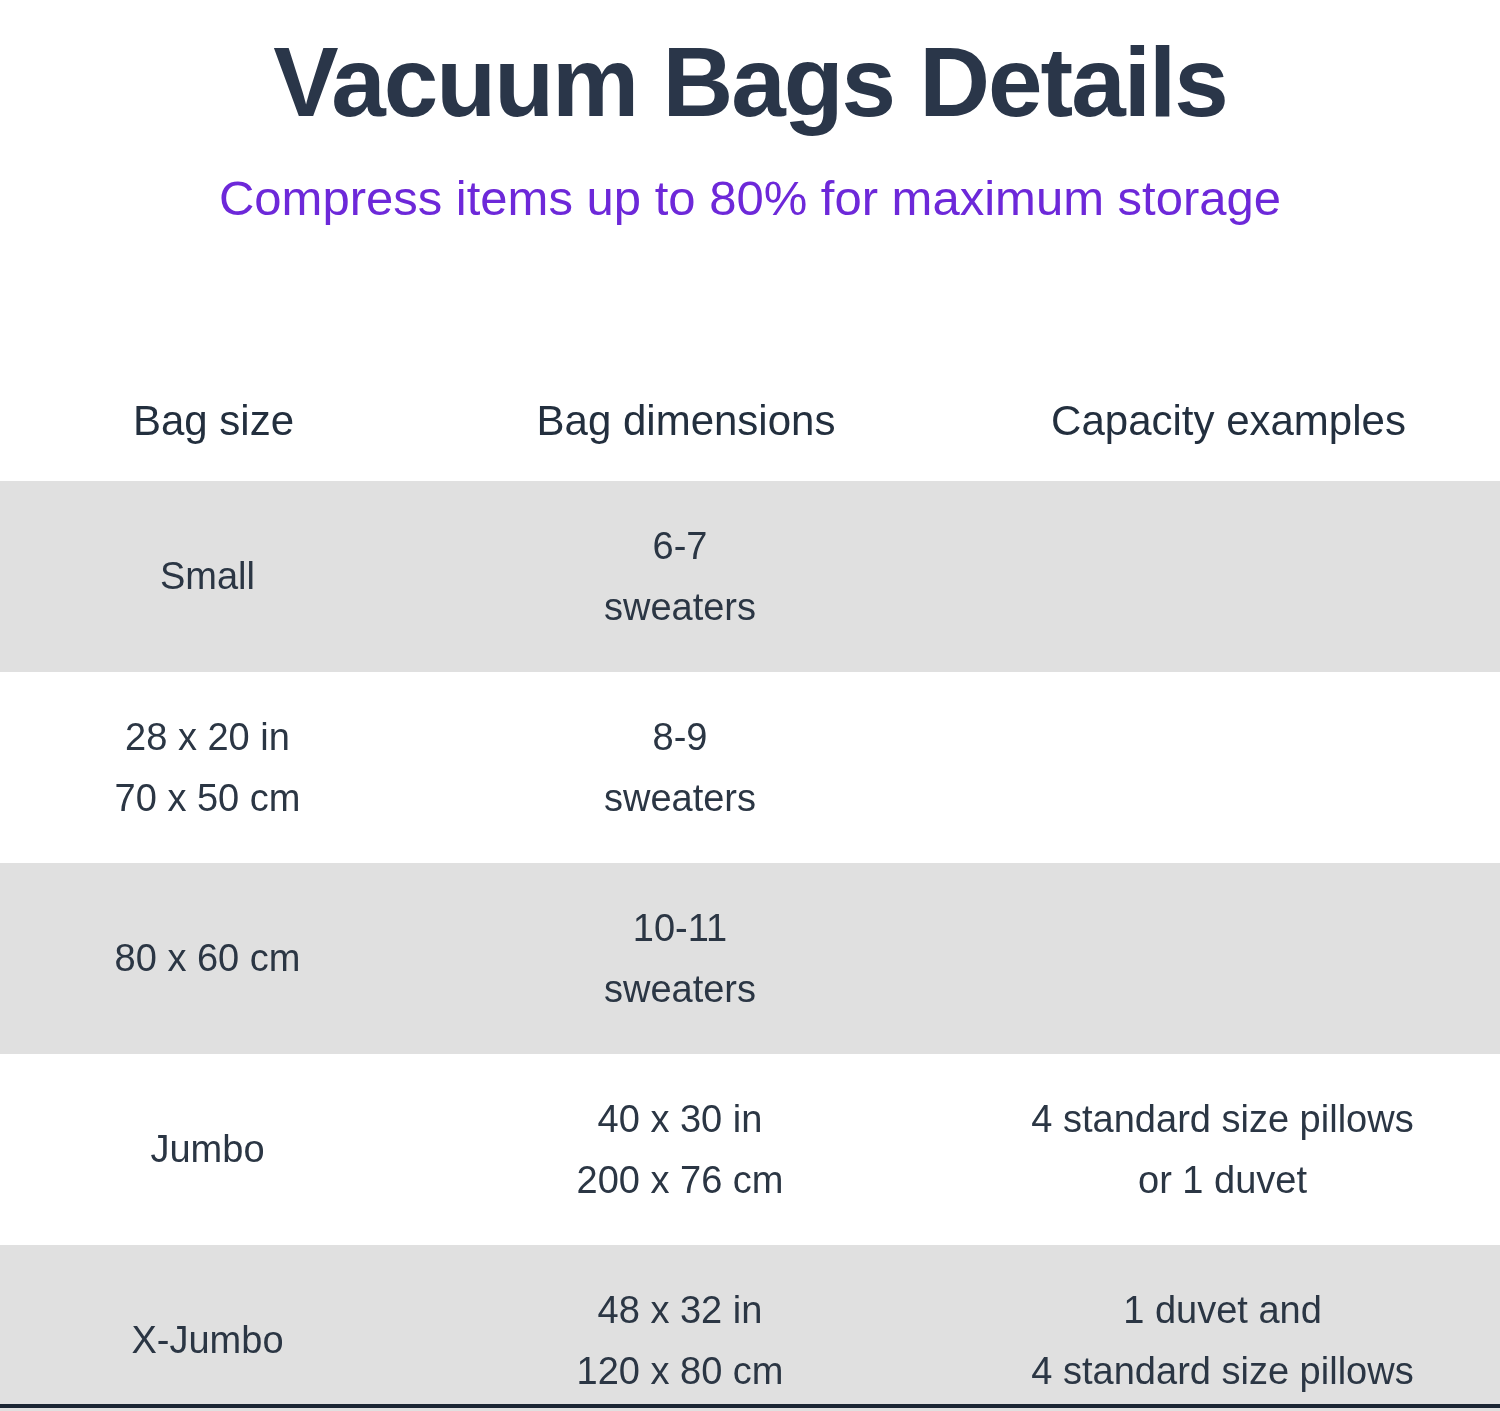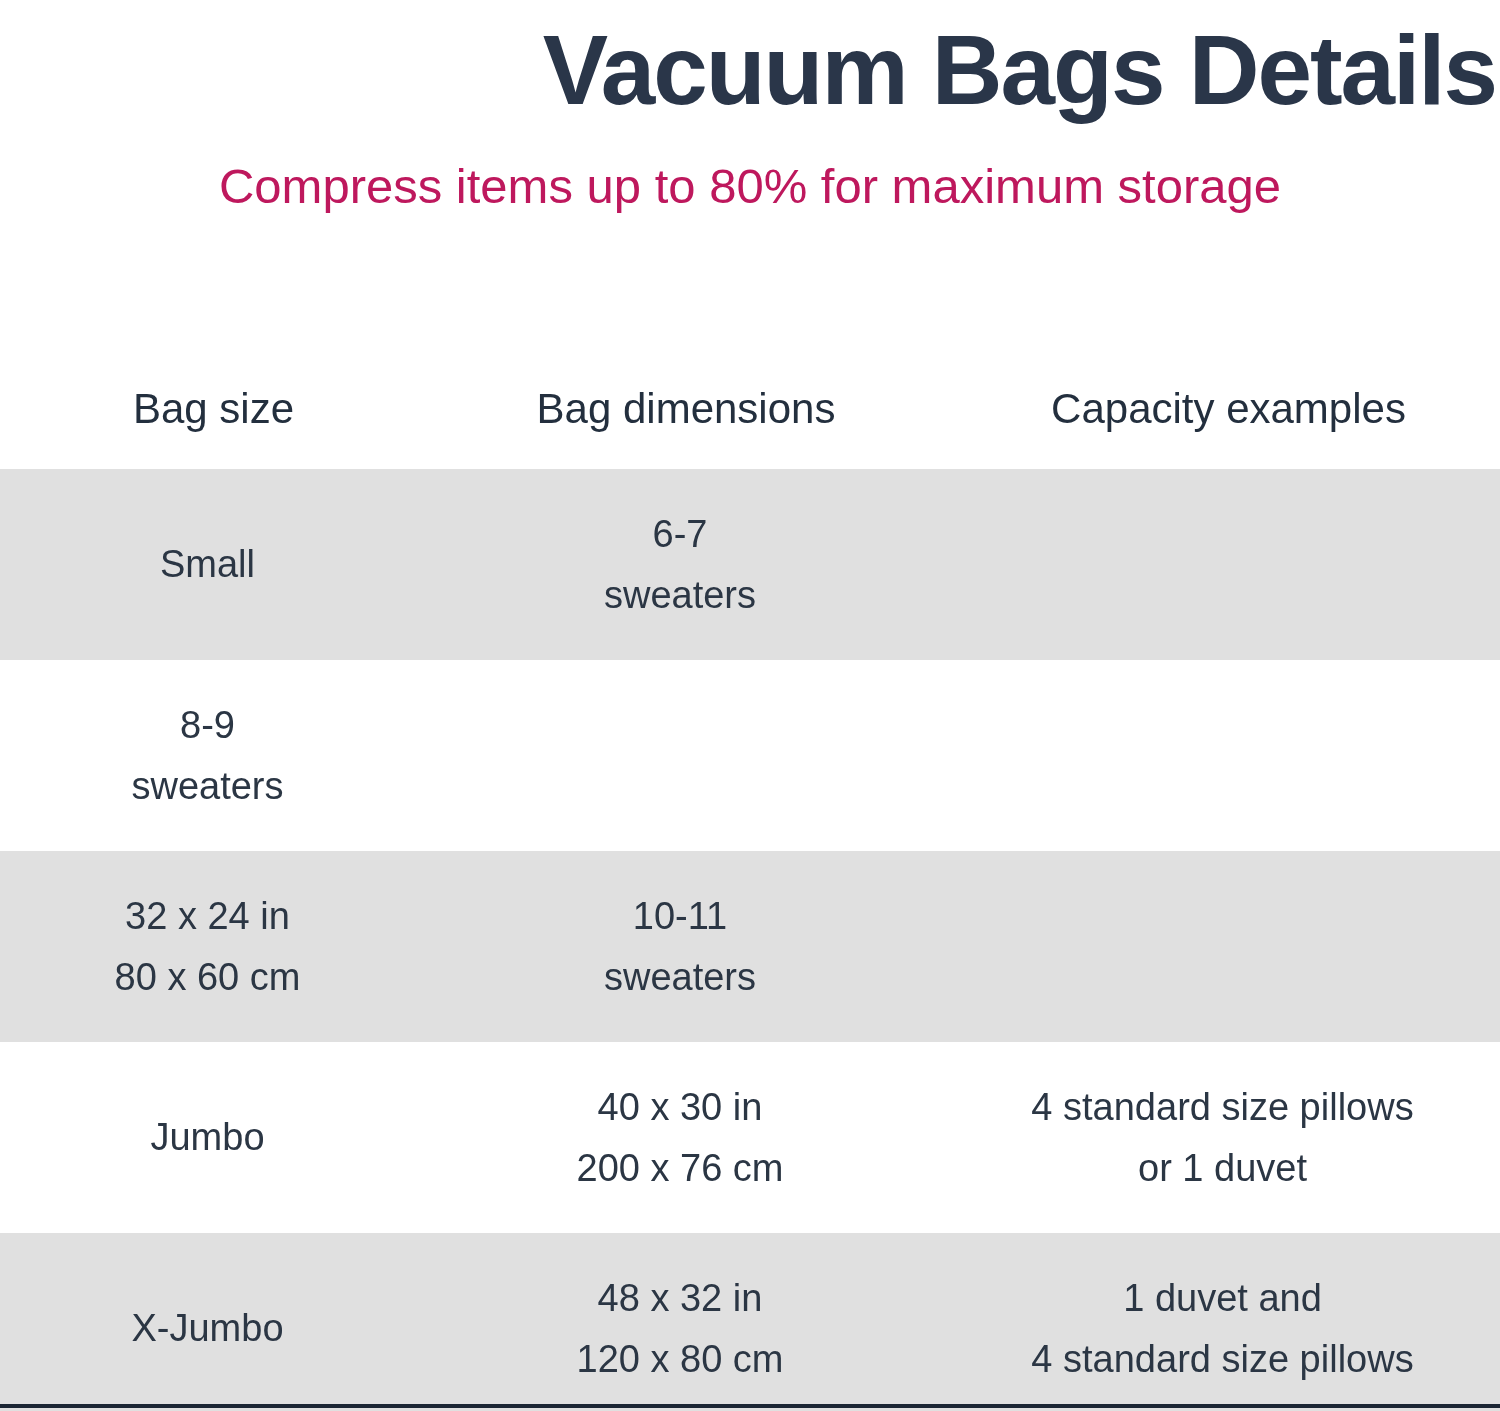--- a/index.html
+++ b/index.html
@@ -10,36 +10,36 @@
   #page {
     position: relative;
     width: 1500px;
     height: 1411px;
     background: #ffffff;
     overflow: hidden;
     font-family: "Liberation Sans", "DejaVu Sans", sans-serif;
     color: #2b3644;
   }
   .title {
-    margin: 4px;
+    margin: 16px;
     padding-top: 10px;
-    text-align: right;
+    text-align: center;
     font-size: 98px;
     font-weight: bold;
     letter-spacing: -2px;
     line-height: 1.15;
     color: #2a3649;
   }
   .subtitle {
     margin: 28px 0 0 0;
     text-align: center;
     font-size: 49px;
     font-weight: normal;
     line-height: 1.3;
-    color: #be185d;
+    color: #6d28d9;
   }
   .table {
     margin-top: 160px;
   }
   .grid-row {
     display: grid;
     grid-template-columns: 415px 530px 555px;
     align-items: center;
   }
   .header-row {
@@ -97,28 +97,31 @@
       <div class="grid-row body-row shaded">
         <div class="cell">Small</div>
         <div class="cell">
           <div>6-7</div>
           <div>sweaters</div>
         </div>
       </div>
 
       <div class="grid-row body-row">
         <div class="cell">
+          <div>28 x 20 in</div>
+          <div>70 x 50 cm</div>
+        </div>
+        <div class="cell">
           <div>8-9</div>
           <div>sweaters</div>
         </div>
       </div>
 
       <div class="grid-row body-row shaded">
         <div class="cell">
-          <div>32 x 24 in</div>
           <div>80 x 60 cm</div>
         </div>
         <div class="cell">
           <div>10-11</div>
           <div>sweaters</div>
         </div>
       </div>
 
       <div class="grid-row body-row">
         <div class="cell">Jumbo</div>

